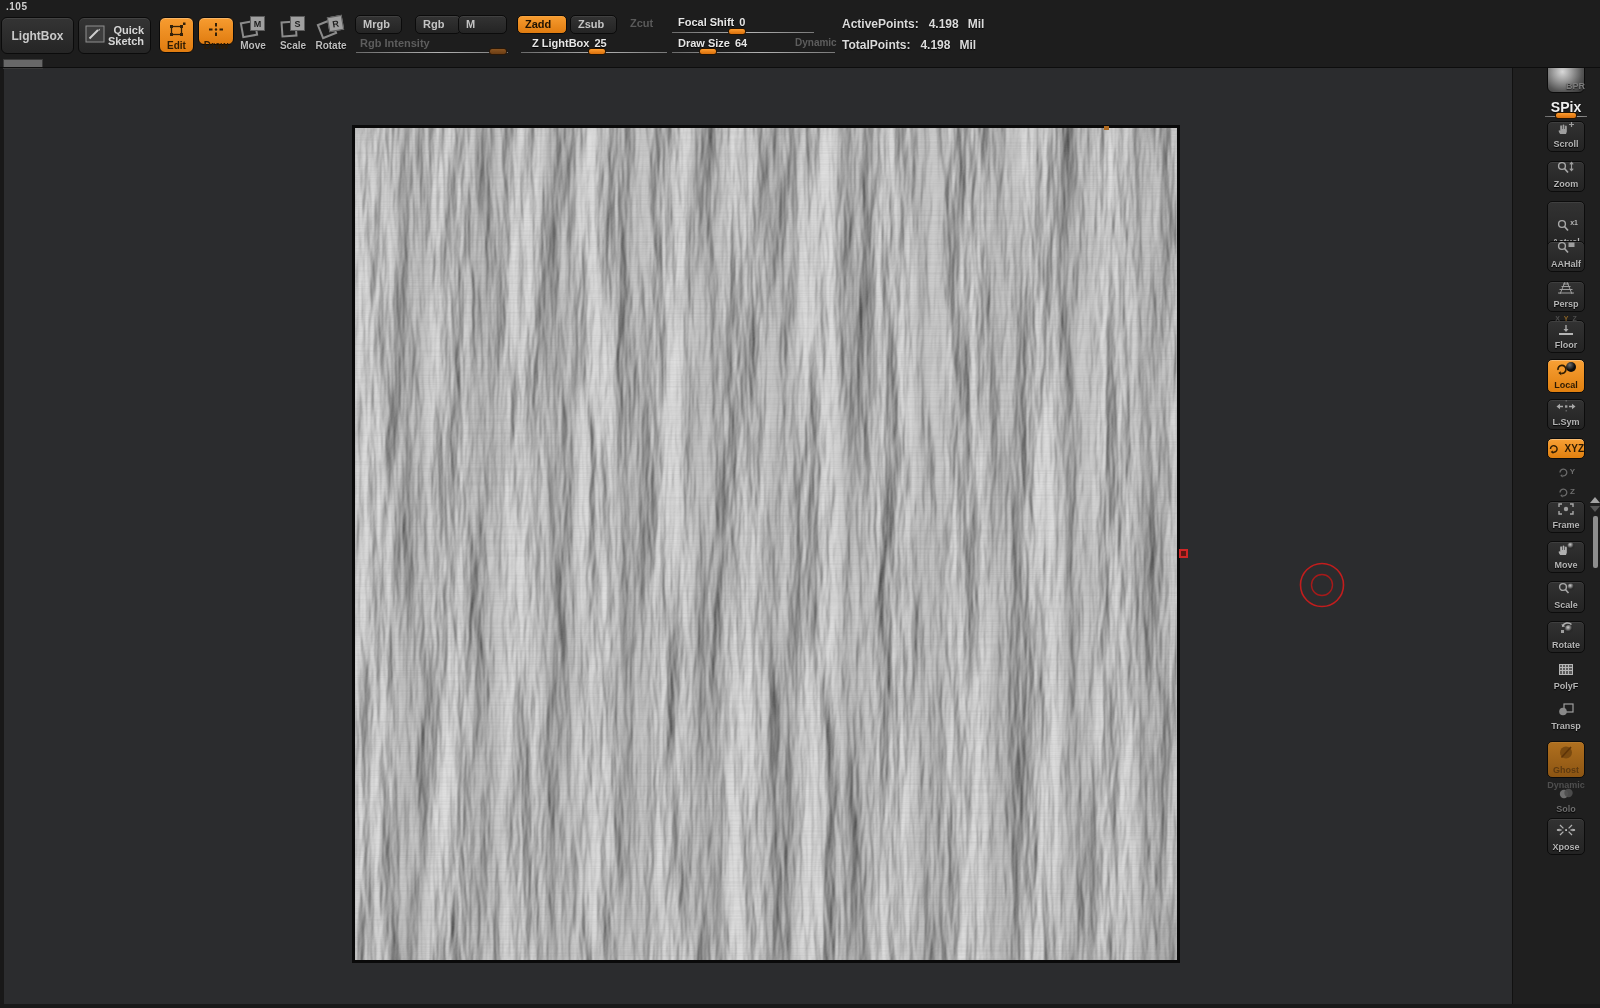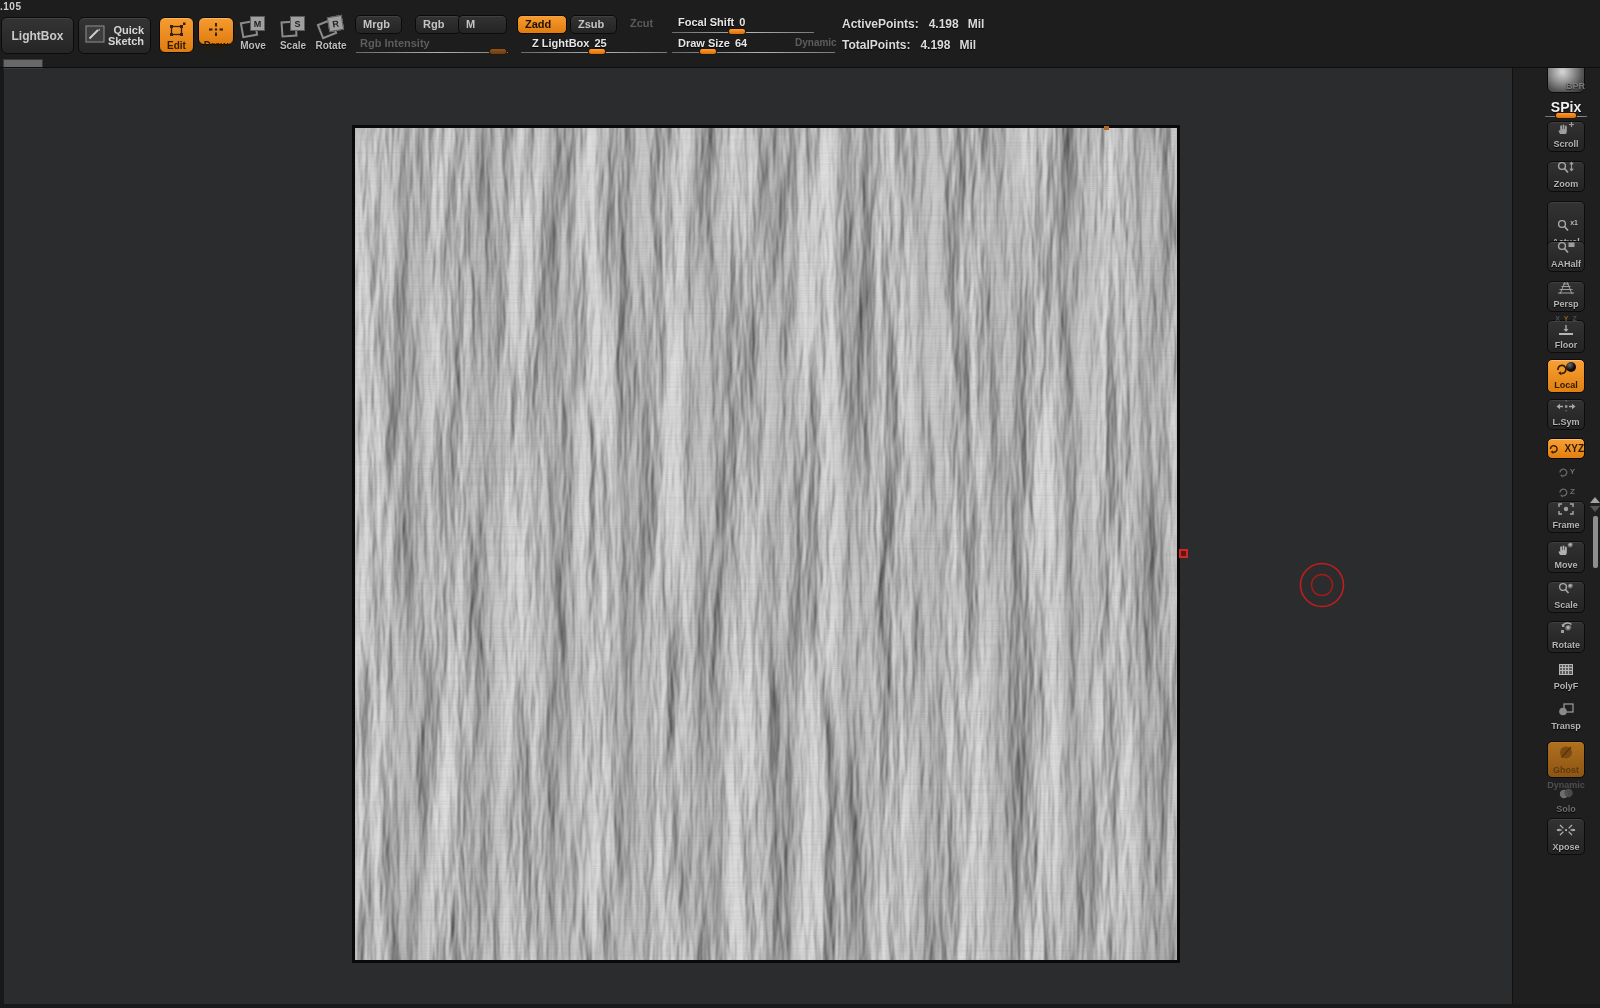--- a/index.html
+++ b/index.html
@@ -6,21 +6,21 @@
   body{
     width:1600px;height:1008px;position:relative;overflow:hidden;
     background:#1d1d1d;font-family:"Liberation Sans",sans-serif;
     -webkit-font-smoothing:antialiased;user-select:none;
   }
   .abs{position:absolute;}
 
   
   #topbar{left:0;top:0;width:1600px;height:68px;background:#1d1d1d;z-index:5;}
   #topbar:after{content:"";position:absolute;left:0;top:67px;width:1600px;height:1px;background:#0d0d0d;}
-  .version{left:0;top:1px;font-size:10px;font-weight:bold;color:#cfcfcf;letter-spacing:.5px;}
+  .version{left:6px;top:1px;font-size:10px;font-weight:bold;color:#cfcfcf;letter-spacing:.5px;}
 
   .tb-btn{
     box-sizing:border-box;border:1px solid #0b0b0b;border-radius:6px;
     background:linear-gradient(#343434,#252525);
     box-shadow:inset 0 1px 0 rgba(255,255,255,.08);
     color:#c9c9c9;font-weight:bold;display:flex;align-items:center;justify-content:center;
   }
   .tb-btn.orange{background:linear-gradient(#f79c30,#e07c10);color:#2c1a03;box-shadow:inset 0 1px 0 rgba(255,255,255,.25);}
   .tb-btn.col{flex-direction:column;justify-content:space-between;padding:4px 2px 3px;}
   .tb-lbl-dark{font-size:10px;font-weight:bold;color:#2c1a03;line-height:10px;}

